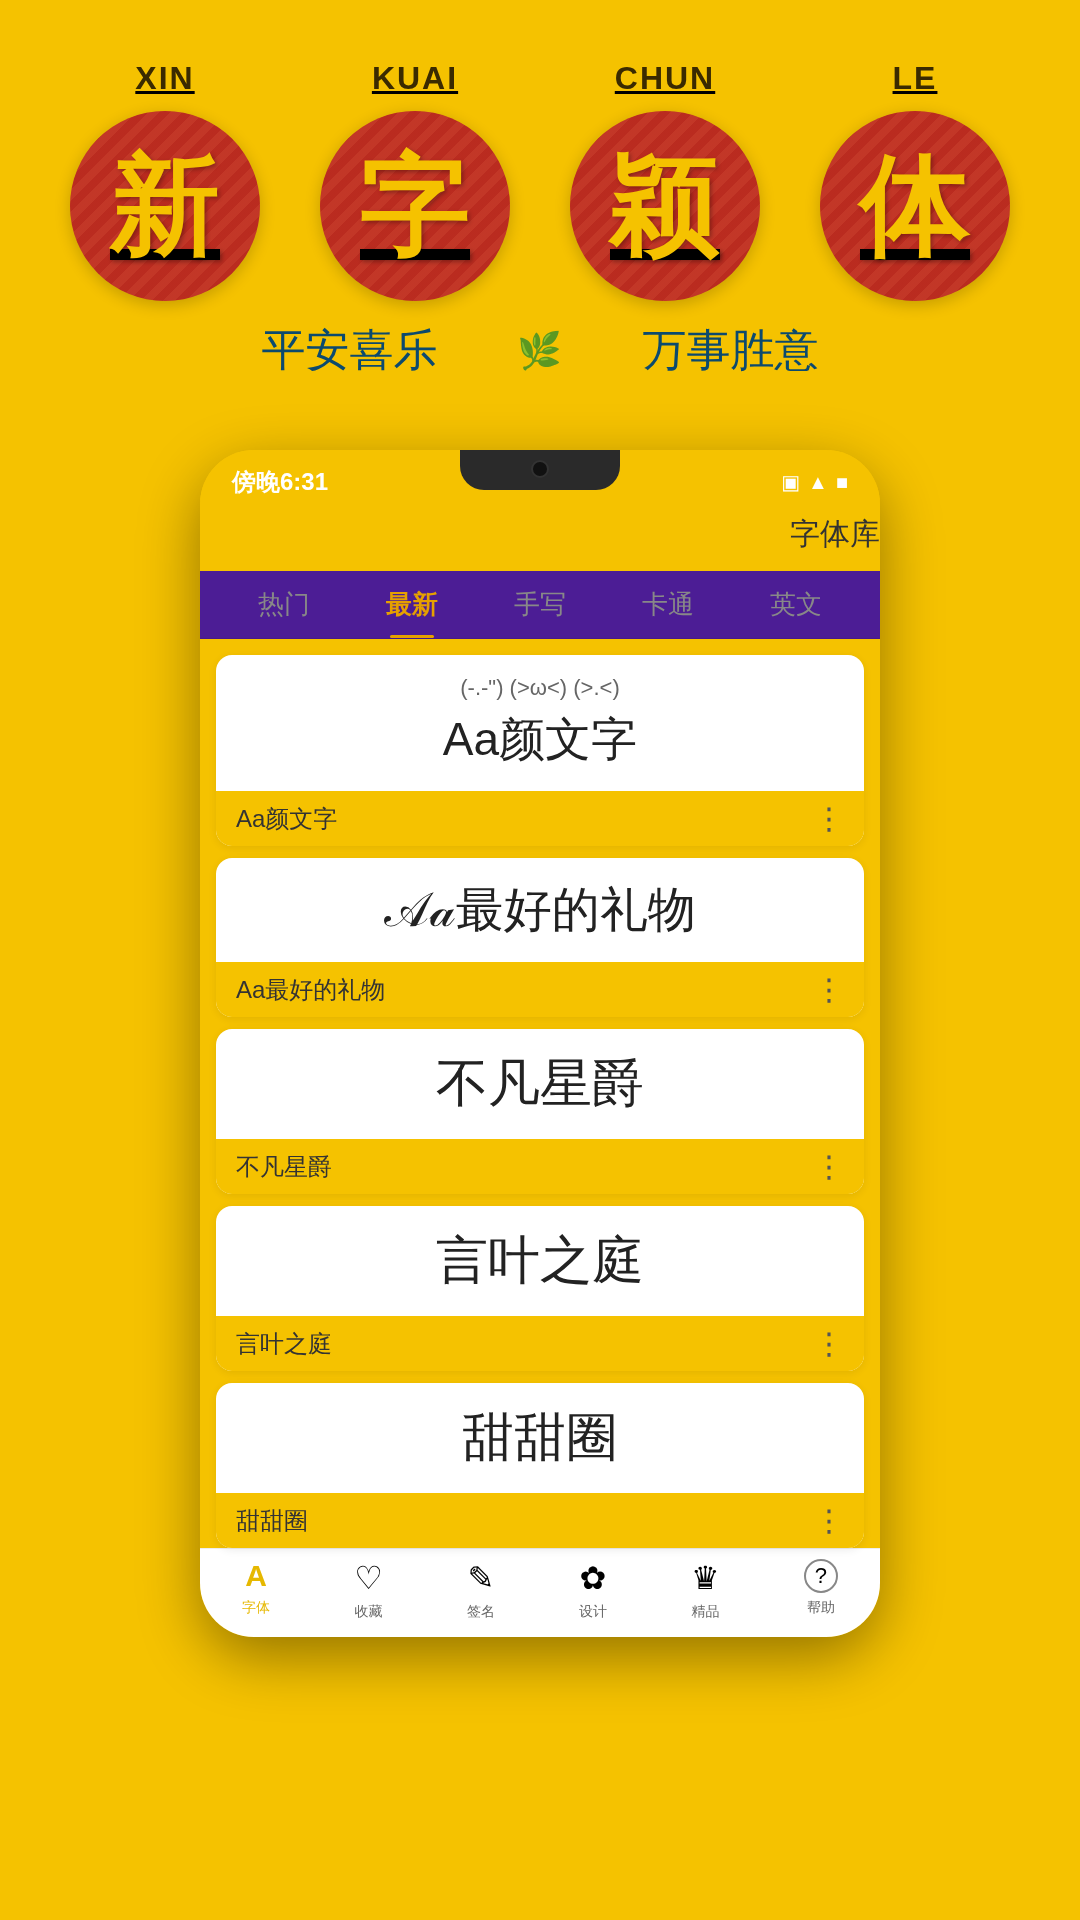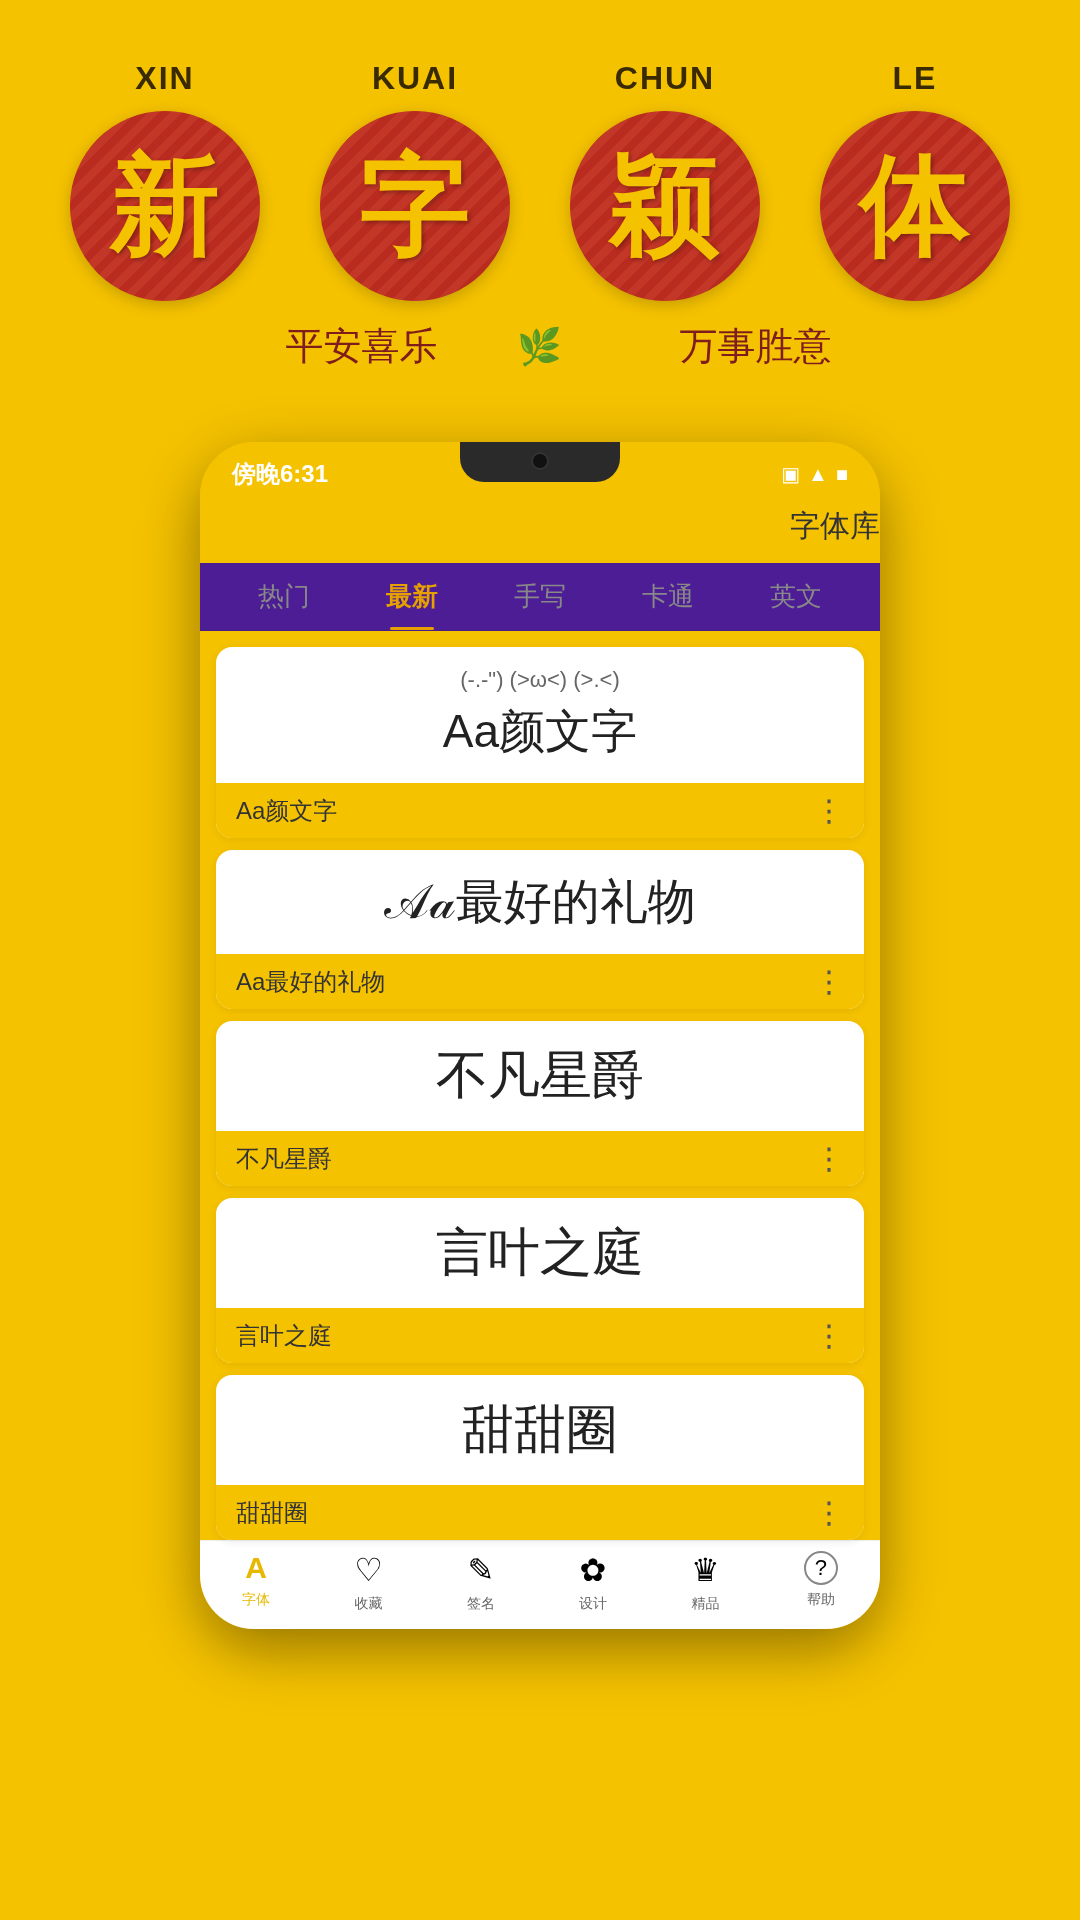--- a/index.html
+++ b/index.html
@@ -23,20 +23,21 @@
       display: flex;
       justify-content: center;
       gap: 60px;
       margin-bottom: 20px;
     }
     .pinyin-item {
       display: flex;
       flex-direction: column;
       align-items: center;
       gap: 14px;
+      text-decoration: underline;
     }
     .pinyin-label {
       font-size: 32px;
       font-weight: 600;
       color: #3a2a00;
       letter-spacing: 2px;
     }
     .seal-circle {
       width: 190px;
       height: 190px;
@@ -71,24 +72,23 @@
       text-shadow: 2px 2px 4px rgba(0,0,0,0.3);
     }
     .subtitle-row {
       display: flex;
       justify-content: center;
       align-items: center;
       gap: 80px;
       margin-top: 16px;
     }
     .subtitle-text {
-      font-size: 38px;
-      color: #7f1d1d;
+      font-size: 44px;
+      color: #0c4a6e;
       font-weight: 500;
-      margin-left: 37px;
     }
     .lotus-icon {
       font-size: 36px;
       color: #8B6914;
     }
 
     
     .phone-wrapper {
       display: flex;
       justify-content: center;

